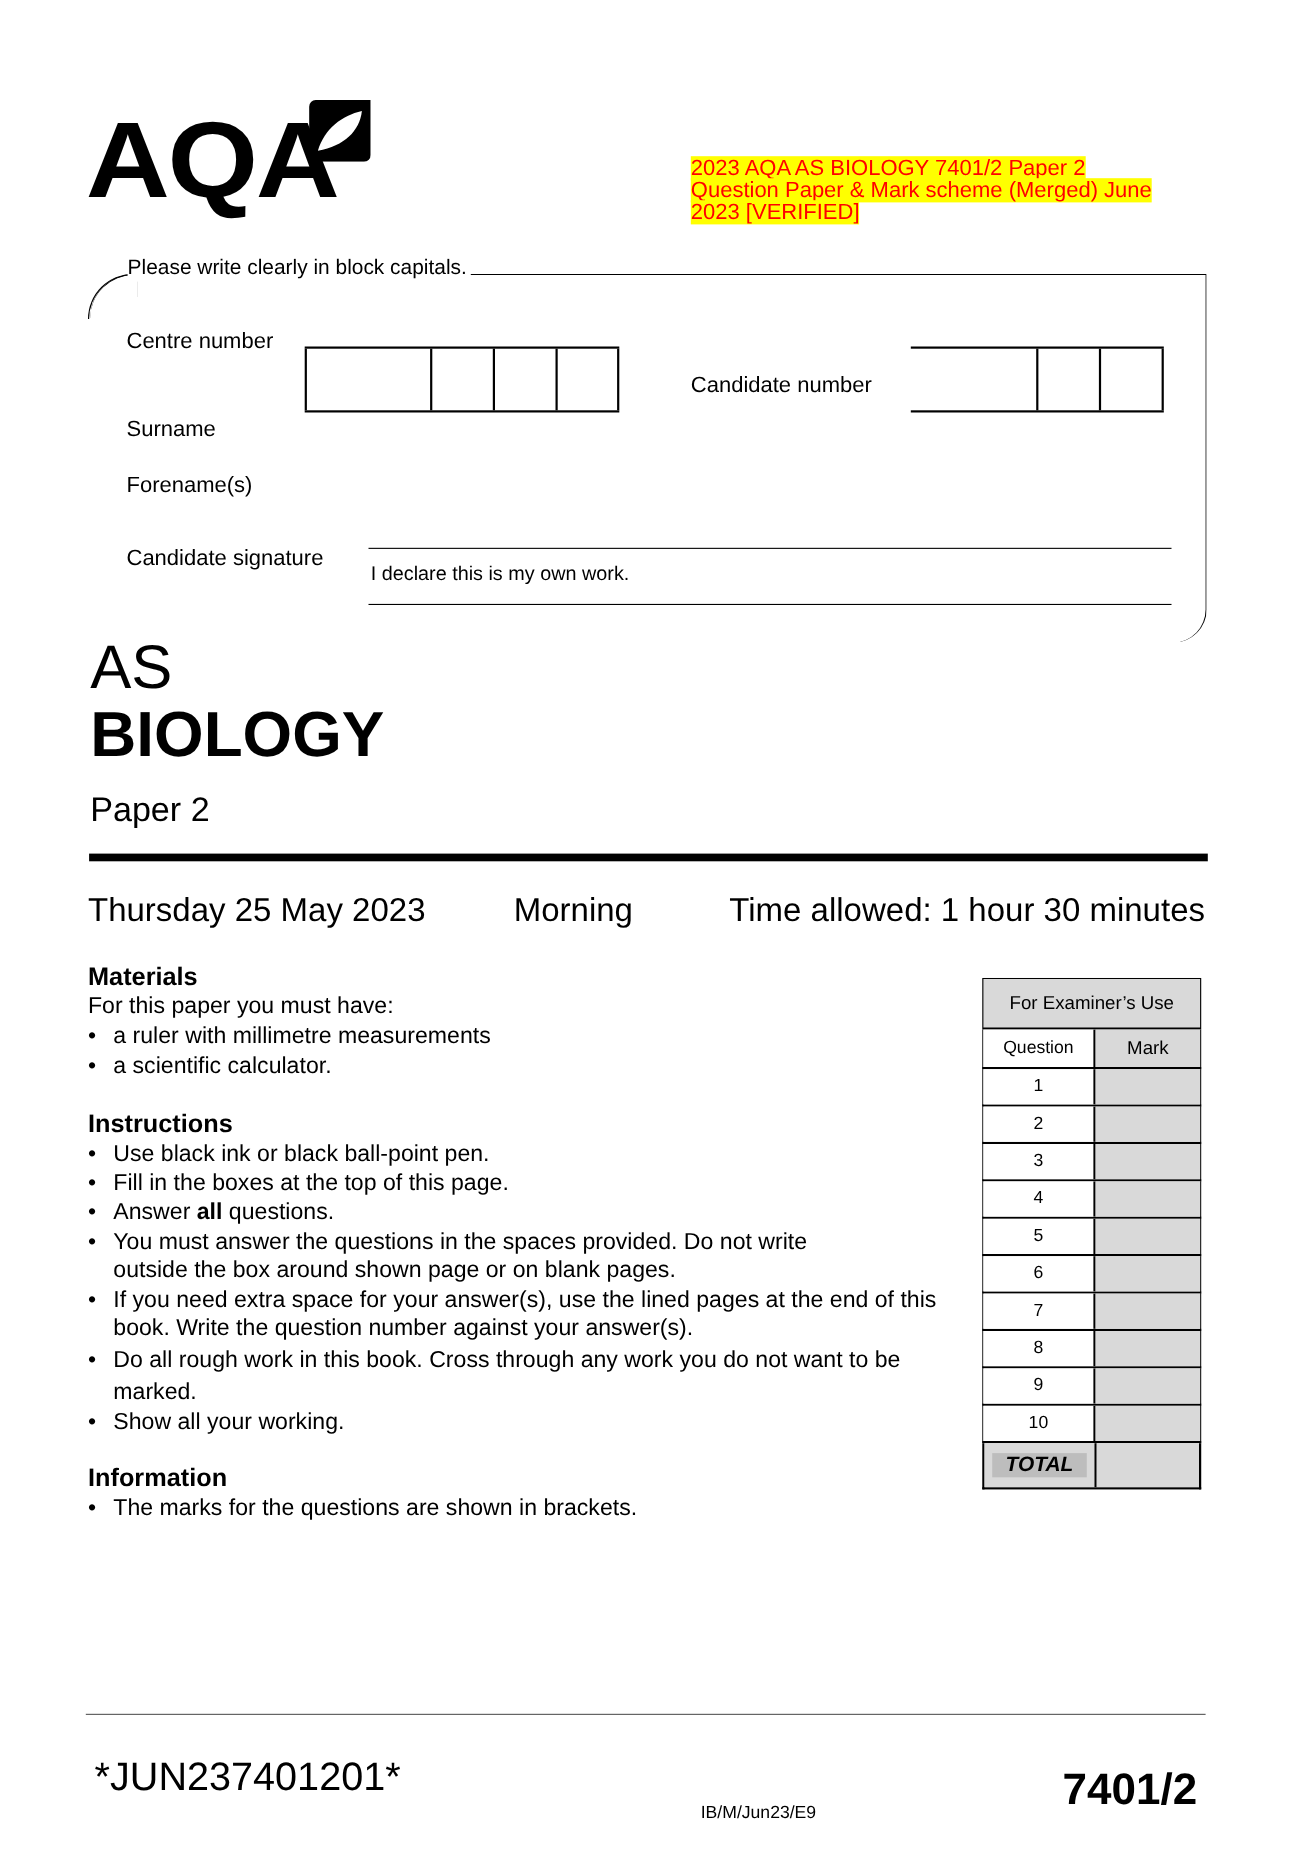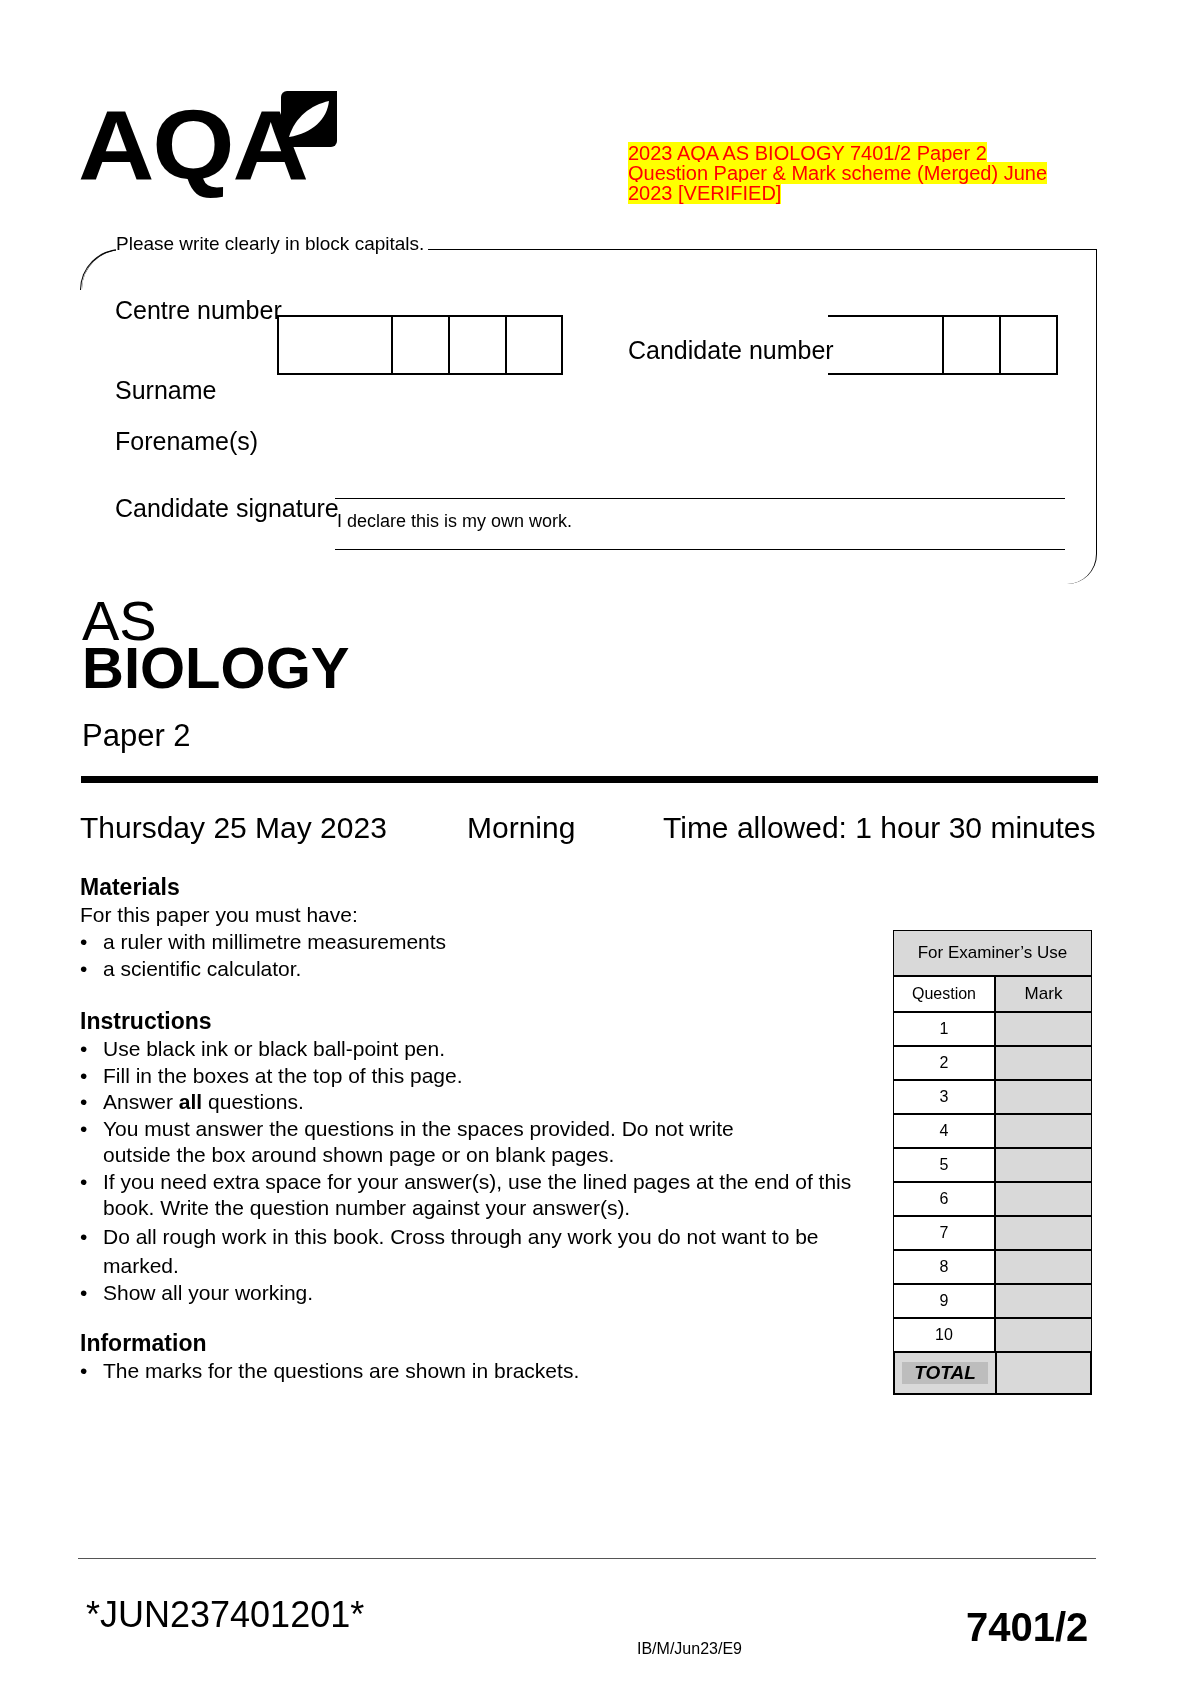--- a/index.html
+++ b/index.html
@@ -5,37 +5,37 @@
   html, body { margin: 0; padding: 0; background: #ffffff; }
   body { width: 1190px; height: 1684px; position: relative; overflow: hidden;
          font-family: "Liberation Sans", sans-serif; color: #000; }
   .abs { position: absolute; }
   .logo-text { left: 78px; top: 96px; font-size: 98px; font-weight: bold; letter-spacing: -2px; line-height: 1; transform: scaleX(1.08); transform-origin: left top; }
   .logo-leaf { left: 281px; top: 91px; width: 56px; height: 56px; }
   .watermark { left: 628px; top: 143px; width: 470px; font-size: 20px; line-height: 20px; color: #ff0000; }
   .watermark span { background: #ffff00; }
   .frame { left: 82px; top: 249px; width: 1014px; height: 334px; border: 1.5px solid #000; border-top-left-radius: 40px; border-bottom-right-radius: 30px; border-left: none; border-bottom: none; }
   .frame-left-arc { left: 80px; top: 249px; width: 44px; height: 40px; border-top: 1px solid #000; border-left: 1px solid #000; border-top-left-radius: 44px; border-right: none; border-bottom: none; background: transparent; }
-  .lbl { font-size: 25px; line-height: 24px; }
+  .lbl { font-size: 20px; line-height: 24px; }
   .block-note { left: 116px; top: 232px; font-size: 19px; background: #fff; padding-right: 4px; }
   .boxrow { top: 315px; height: 56px; border-top: 2px solid #000; border-bottom: 2px solid #000; }
   .vline { position: absolute; top: 0; bottom: 0; border-left: 2px solid #000; }
   .hline { height: 0; border-top: 1.5px solid #000; }
-  .as-title { left: 82px; top: 591px; font-size: 56px; line-height: 60px; }
+  .as-title { left: 82px; top: 576px; font-size: 56px; line-height: 60px; }
   .bio-title { left: 82px; top: 636px; font-size: 58px; line-height: 64px; font-weight: bold; }
   .paper-title { left: 82px; top: 718px; font-size: 31px; line-height: 36px; }
   .thick-rule { left: 81px; top: 776px; width: 1017px; height: 7px; background: #000; }
   .date-line { top: 810px; font-size: 30px; line-height: 36px; }
   .sec-head { font-size: 23px; font-weight: bold; line-height: 26px; left: 80px; }
   .para { font-size: 21px; line-height: 26.5px; left: 80px; }
   ul.bul { list-style: none; margin: 0; padding: 0; position: absolute; left: 80px; }
   ul.bul li { position: relative; padding-left: 23px; font-size: 21px; line-height: 26.5px; }
   ul.bul li::before { content: "•"; position: absolute; left: 0; top: 0; }
   .ex-table { left: 893px; top: 889px; width: 199px; }
-  .ex-head { height: 44px; background: #d9d9d9; border: 1.5px solid #000; border-bottom: 2px solid #000; font-size: 17px; display: flex; align-items: center; justify-content: center; margin-top: 41px; }
+  .ex-head { height: 44px; background: #d9d9d9; border: 1.5px solid #000; border-bottom: 2px solid #000; font-size: 17px; display: flex; align-items: center; justify-content: center; }
   .ex-row { display: flex; height: 32px; border-bottom: 2px solid #000; border-left: 1.5px solid #000; border-right: 1.5px solid #000; }
   .ex-q { width: 100px; border-right: 2px solid #000; display: flex; align-items: center; justify-content: center; font-size: 16px; background: #fff; }
   .ex-m { flex: 1; background: #d9d9d9; display: flex; align-items: center; justify-content: center; font-size: 17px; }
   .ex-total { height: 40px; border: 2px solid #000; border-top: none; display: flex; background: #d9d9d9; }
   .ex-total .ex-q { background: #d9d9d9; font-weight: bold; font-size: 19px; }
   .ex-total .ex-q span { background: #bdbdbd; padding: 0 12px; font-style: italic; }
   .foot-rule { left: 78px; top: 1558px; width: 1018px; height: 0; border-top: 1.5px solid #555; }
   .barcode-text { left: 86px; top: 1595px; font-size: 36px; line-height: 40px; }
   .ref { left: 637px; top: 1628px; font-size: 16px; margin-top: 12px; }
   .code { left: 966px; top: 1605px; font-size: 40px; font-weight: bold; line-height: 44px; }

